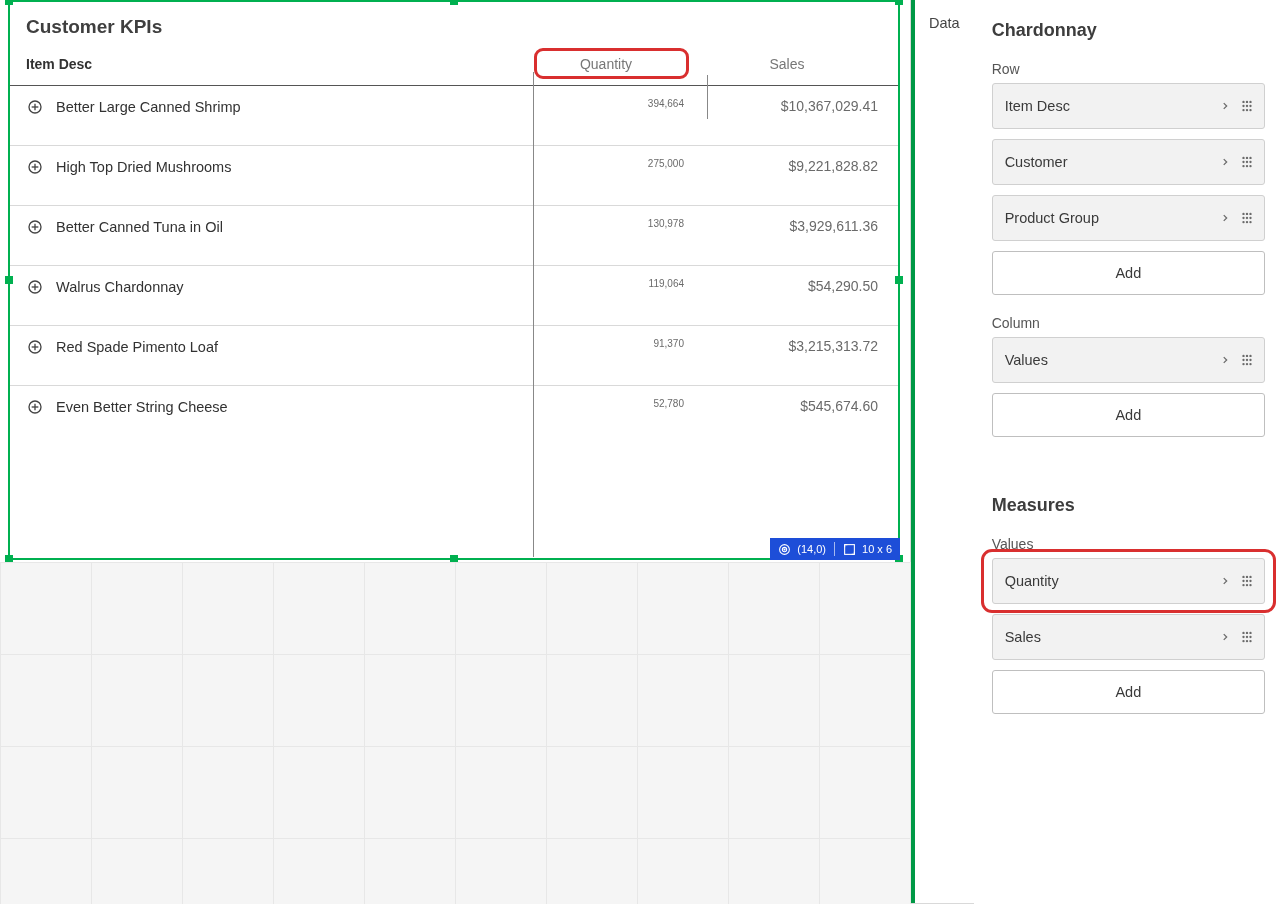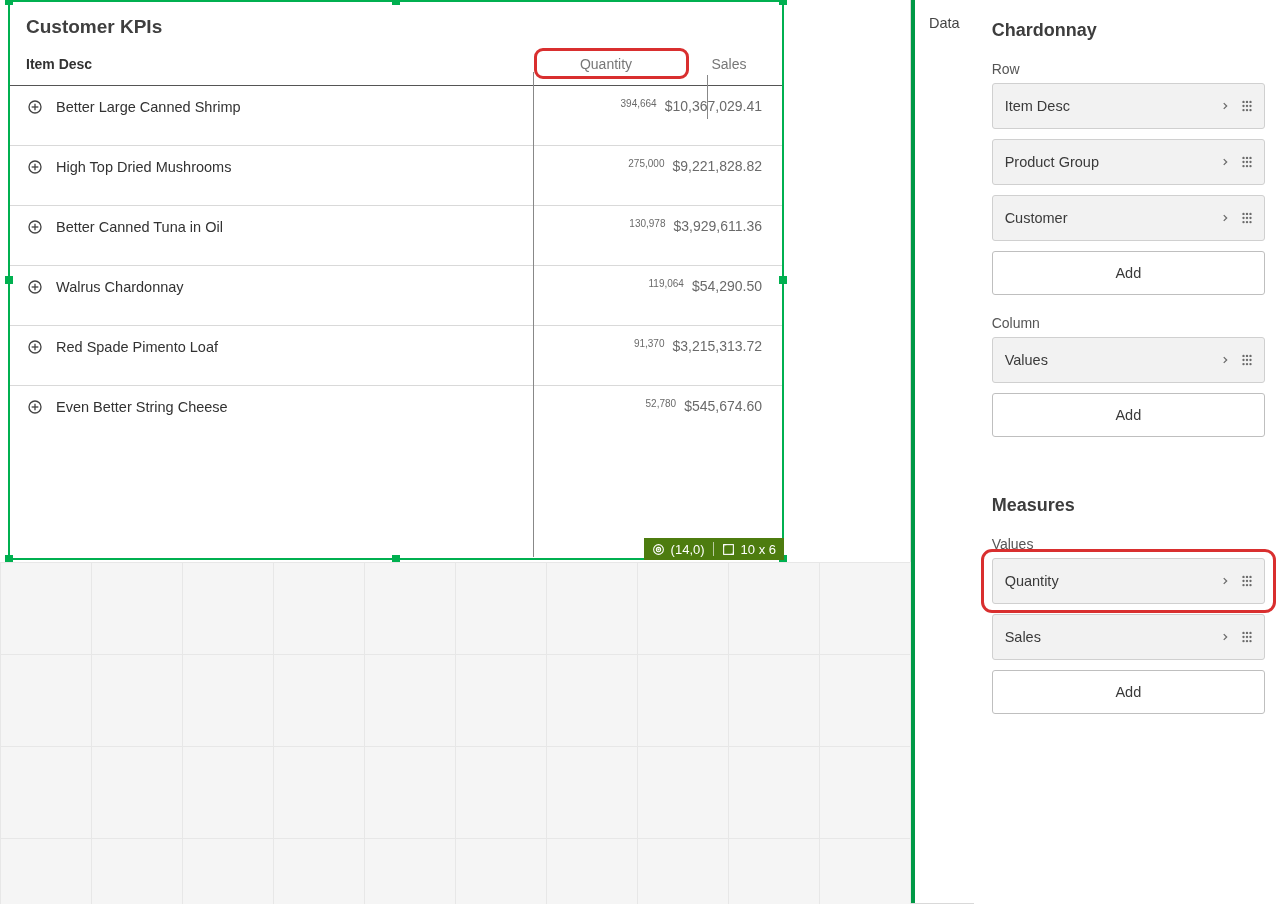--- a/index.html
+++ b/index.html
@@ -2,21 +2,21 @@
 <html><head>
 <meta charset="utf-8">
 <style>
   * { box-sizing: border-box; margin: 0; padding: 0; }
   html, body { width: 1283px; height: 904px; font-family: -apple-system, BlinkMacSystemFont, "Segoe UI", Arial, sans-serif; color: #333; background: #fff; overflow: hidden; }
   .root { display: flex; height: 100%; }
   .canvas-area { flex: 0 0 910px; height: 100%; position: relative; background: #fff; }
   .side-panel { flex: 1; border-left: 1px solid #d9d9d9; background: #fff; display: flex; flex-direction: row; overflow: hidden; }
 
   
-  .object-frame { position: absolute; left: 8px; top: 0; width: 776px; height: 560px; border: 2px solid #00b050; background: #fff; }
+  .object-frame { position: absolute; left: 8px; top: 0; width: 892px; height: 560px; border: 2px solid #00b050; background: #fff; }
   .handle { position: absolute; width: 8px; height: 8px; background: #00b050; }
   .h-tl { left: -5px; top: -5px; }
   .h-tr { right: -5px; top: -5px; }
   .h-bl { left: -5px; bottom: -5px; }
   .h-br { right: -5px; bottom: -5px; }
   .h-tm { left: 50%; top: -5px; margin-left: -4px; }
   .h-bm { left: 50%; bottom: -5px; margin-left: -4px; }
   .h-ml { left: -5px; top: 50%; margin-top: -4px; }
   .h-mr { right: -5px; top: 50%; margin-top: -4px; }
 
@@ -36,21 +36,21 @@
   .col-divider-2 { left: 697px; top: 73px; height: 44px; background: #888; }
 
   .tbody-row { display: flex; height: 60px; align-items: flex-start; border-bottom: 1px solid #d9d9d9; padding: 12px 16px 6px 16px; }
   .tbody-row:last-child { border-bottom: none; }
   .td-desc { width: 494px; display: flex; align-items: center; font-size: 14.5px; color: #323232; }
   .expand-icon { width: 18px; height: 18px; flex: 0 0 18px; margin-right: 12px; display: inline-flex; align-items: center; justify-content: center; }
   .expand-icon svg { width: 16px; height: 16px; }
   .td-qty { width: 172px; text-align: right; color: #6a6a6a; font-size: 10px; padding-right: 8px; }
   .td-sales { flex: 1; text-align: right; color: #6a6a6a; font-size: 14px; padding-right: 4px; }
 
-  .pos-badge { position: absolute; right: -2px; bottom: -2px; height: 22px; background: #4d7c0f; color: #fff; font-size: 13px; display: flex; align-items: center; padding: 0 8px; gap: 6px; }
+  .pos-badge { position: absolute; right: -2px; bottom: -2px; height: 22px; background: #1d4ed8; color: #fff; font-size: 11px; display: flex; align-items: center; padding: 0 8px; gap: 6px; }
   .pos-badge .sep { width: 1px; height: 14px; background: rgba(255,255,255,0.6); margin: 0 2px; }
   .pos-badge svg { width: 13px; height: 13px; }
 
   
   .grid-bg { position: absolute; left: 0; top: 562px; width: 910px; height: 342px; background: #f5f5f5; }
   .grid-lines { position: absolute; inset: 0; }
   .grid-lines .vline { position: absolute; top: 0; bottom: 0; width: 1px; background: #e7e7e7; }
   .grid-lines .hline { position: absolute; left: 0; right: 0; height: 1px; background: #e7e7e7; }
 
   
@@ -249,44 +249,44 @@
                   <circle cx="12" cy="12" r="2"></circle>
                   <circle cx="18" cy="12" r="2"></circle>
                   <circle cx="6" cy="19" r="2"></circle>
                   <circle cx="12" cy="19" r="2"></circle>
                   <circle cx="18" cy="19" r="2"></circle>
                 </svg>
               </span>
             </span>
           </div>
           <div class="field-pill">
+            <span>Customer</span>
+            <span class="pill-right">
+              <span class="chevron-icon">
+                <svg viewBox="0 0 24 24" fill="none" stroke="#6a6a6a" stroke-width="3">
+                  <polyline points="9 5 16 12 9 19"></polyline>
+                </svg>
+              </span>
+              <span class="drag-icon">
+                <svg viewBox="0 0 24 24" fill="#6a6a6a">
+                  <circle cx="6" cy="5" r="2"></circle>
+                  <circle cx="12" cy="5" r="2"></circle>
+                  <circle cx="18" cy="5" r="2"></circle>
+                  <circle cx="6" cy="12" r="2"></circle>
+                  <circle cx="12" cy="12" r="2"></circle>
+                  <circle cx="18" cy="12" r="2"></circle>
+                  <circle cx="6" cy="19" r="2"></circle>
+                  <circle cx="12" cy="19" r="2"></circle>
+                  <circle cx="18" cy="19" r="2"></circle>
+                </svg>
+              </span>
+            </span>
+          </div>
+          <div class="field-pill">
             <span>Product Group</span>
-            <span class="pill-right">
-              <span class="chevron-icon">
-                <svg viewBox="0 0 24 24" fill="none" stroke="#6a6a6a" stroke-width="3">
-                  <polyline points="9 5 16 12 9 19"></polyline>
-                </svg>
-              </span>
-              <span class="drag-icon">
-                <svg viewBox="0 0 24 24" fill="#6a6a6a">
-                  <circle cx="6" cy="5" r="2"></circle>
-                  <circle cx="12" cy="5" r="2"></circle>
-                  <circle cx="18" cy="5" r="2"></circle>
-                  <circle cx="6" cy="12" r="2"></circle>
-                  <circle cx="12" cy="12" r="2"></circle>
-                  <circle cx="18" cy="12" r="2"></circle>
-                  <circle cx="6" cy="19" r="2"></circle>
-                  <circle cx="12" cy="19" r="2"></circle>
-                  <circle cx="18" cy="19" r="2"></circle>
-                </svg>
-              </span>
-            </span>
-          </div>
-          <div class="field-pill">
-            <span>Customer</span>
             <span class="pill-right">
               <span class="chevron-icon">
                 <svg viewBox="0 0 24 24" fill="none" stroke="#6a6a6a" stroke-width="3">
                   <polyline points="9 5 16 12 9 19"></polyline>
                 </svg>
               </span>
               <span class="drag-icon">
                 <svg viewBox="0 0 24 24" fill="#6a6a6a">
                   <circle cx="6" cy="5" r="2"></circle>
                   <circle cx="12" cy="5" r="2"></circle>

